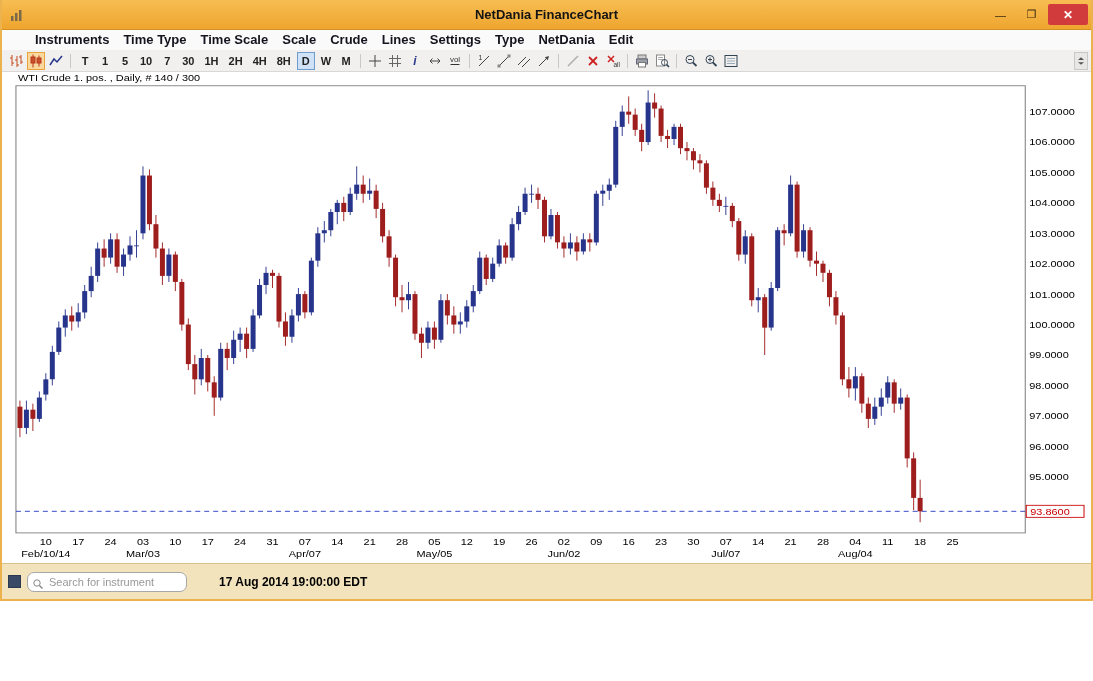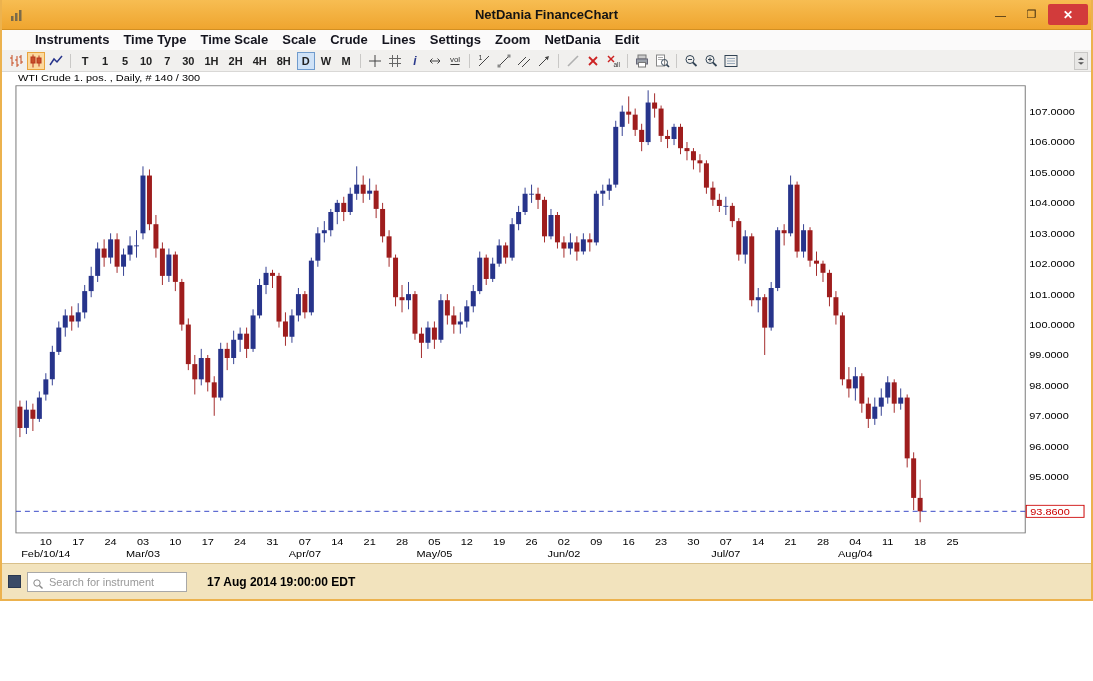--- a/index.html
+++ b/index.html
@@ -34,26 +34,26 @@
   .tb-overflow{position:absolute;right:3px;top:2px;width:14px;height:18px;border:1px solid #c9c8c6;
                background:#e8e7e5;display:flex;align-items:center;justify-content:center;padding:0;}
   
   .chartwrap{flex:1 1 auto;position:relative;background:#fff;overflow:hidden;}
   .chartwrap svg{position:absolute;left:0;top:0;width:100%;height:100%;display:block;}
   svg text{font-family:"Liberation Sans",sans-serif;}
   
   .statusbar{height:36px;background:#f2e3bd;border-top:1px solid #d9c08a;display:flex;align-items:center;
              padding-left:6px;flex:0 0 auto;}
   .sb-square{width:13px;height:13px;background:#3a4a66;border:1px solid #2a3850;margin-right:6px;flex:0 0 auto;}
-  .searchbox{width:160px;height:20px;background:#fff;border:1px solid #a8a8a8;border-radius:0;
+  .searchbox{width:160px;height:20px;background:#fff;border:1px solid #a8a8a8;border-radius:7px;
              display:flex;align-items:center;padding:0 4px;gap:3px;}
   .searchbox input{border:none;outline:none;flex:1;font-size:11px;color:#444;min-width:0;
                    font-family:"Liberation Sans",sans-serif;background:transparent;}
   .searchbox input::placeholder{color:#999;}
-  .timestamp{margin-left:20px;font-size:12px;font-weight:bold;color:#000;}
+  .timestamp{margin-left:32px;font-size:12px;font-weight:bold;color:#000;}
 </style>
 </head>
 <body>
 
 <div class="window">
 
   <div class="titlebar">
     <span class="app-icon icon16" id="app-icon">
         <span class="icon16">
           <svg width="100%" height="100%" viewBox="0 0 16 16">
@@ -74,21 +74,21 @@
   </div>
 
   <div class="menubar" id="menubar">
       <span class="menu-item">Instruments</span>
       <span class="menu-item">Time Type</span>
       <span class="menu-item">Time Scale</span>
       <span class="menu-item">Scale</span>
       <span class="menu-item">Crude</span>
       <span class="menu-item">Lines</span>
       <span class="menu-item">Settings</span>
-      <span class="menu-item">Zoom</span>
+      <span class="menu-item">Type</span>
       <span class="menu-item">NetDania</span>
       <span class="menu-item">Edit</span>
     </div>
 
   <div class="toolbar" id="toolbar">
       <button class="tb-btn">
         <span class="icon16">
           <svg width="100%" height="100%" viewBox="0 0 16 16">
             <g stroke="#c64a1e">
               <line x1="4" y1="2" x2="4" y2="13"></line>

